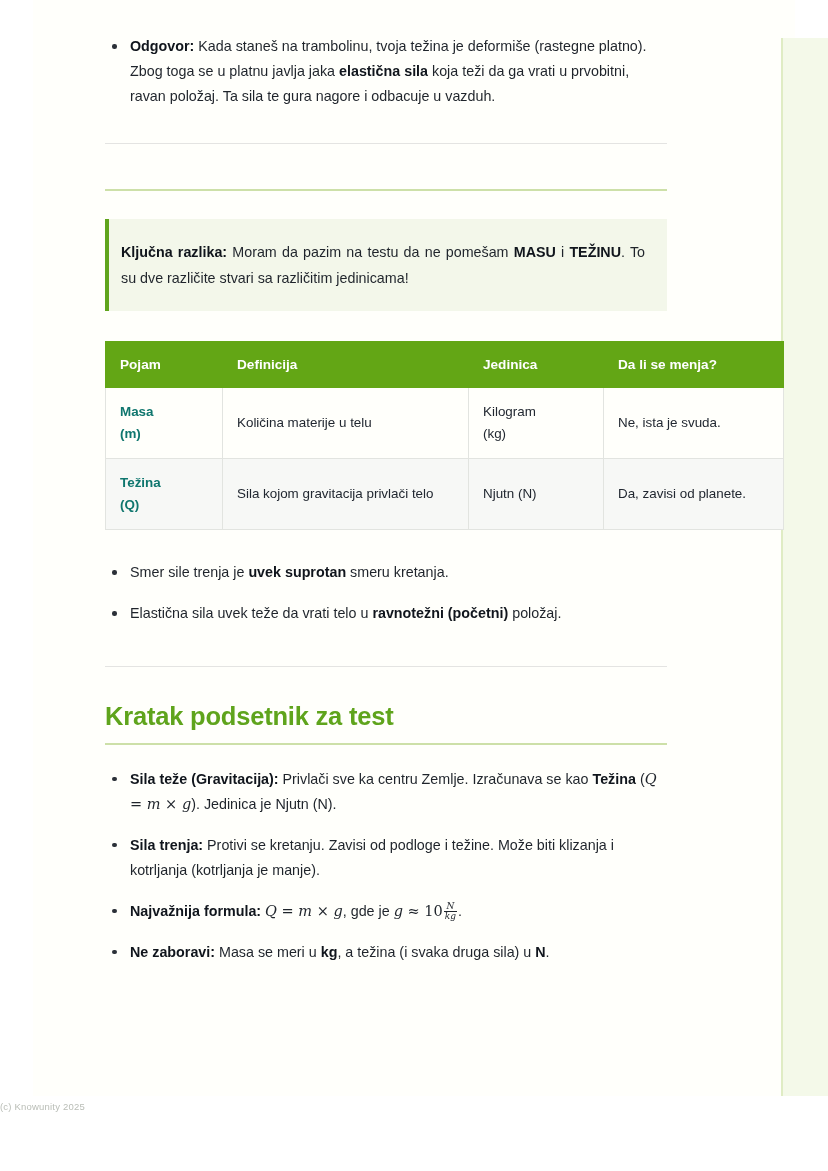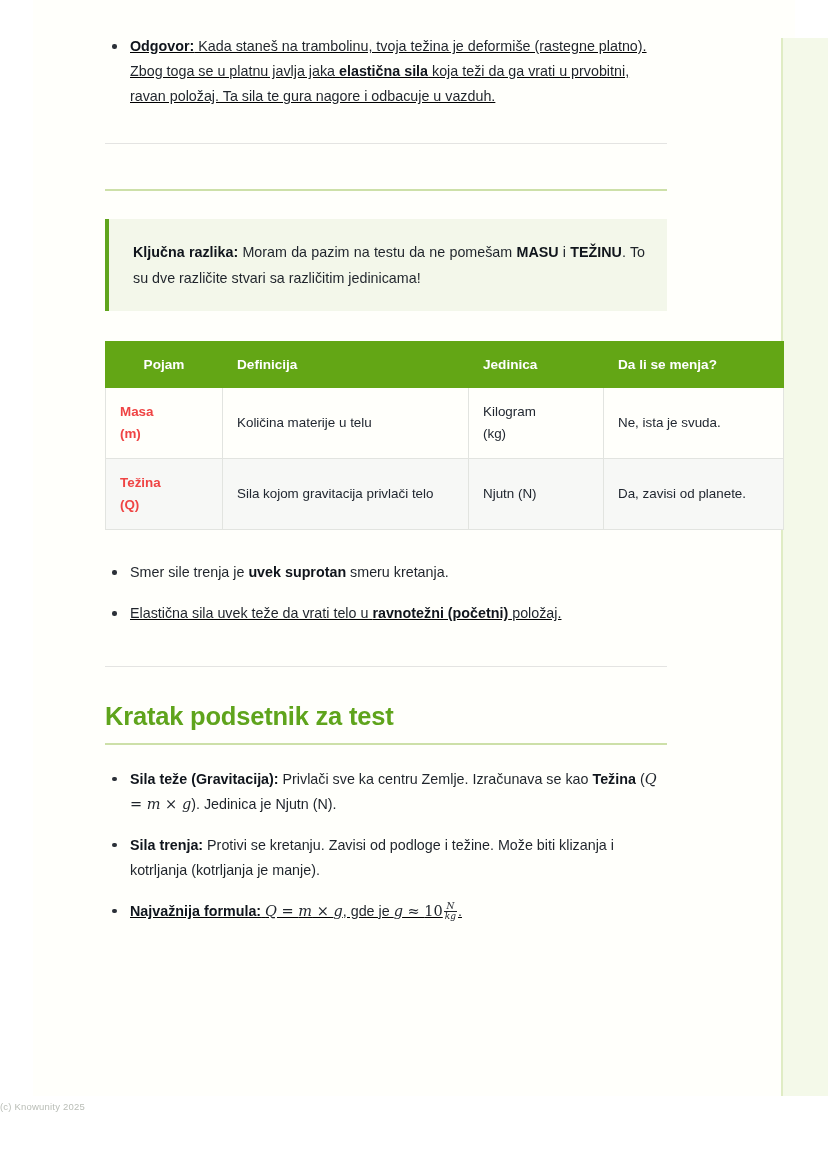--- a/index.html
+++ b/index.html
@@ -57,21 +57,21 @@
   ul.bullets {
     list-style: none;
     margin: 0;
     padding: 0;
   }
   ul.bullets > li {
     position: relative;
     padding-left: 25px;
     margin-bottom: 16px;
   }
-  ul.bullets > li:last-child { margin-bottom: 0; text-decoration: underline; }
+  ul.bullets > li:last-child { margin-bottom: 0; }
   ul.bullets > li::before {
     content: "";
     position: absolute;
     left: 7px;
     top: 10px;
     width: 4.5px;
     height: 4.5px;
     border-radius: 50%;
     background: #2b3038;
   }
@@ -95,21 +95,21 @@
   .section-rule {
     height: 2px;
     background: #cde0a8;
     margin-top: 11px;
   }
 
   
   .callout {
     background: #f3f7ea;
     border-left: 4px solid #5fa41c;
-    padding: 20px 22px 20px 24px;
+    padding: 20px 22px 20px 12px;
     box-sizing: border-box;
   }
   .callout .para {
     text-align: justify;
     line-height: 26px;
   }
 
   
   table.cmp {
     border-collapse: collapse;
@@ -129,21 +129,21 @@
   }
   table.cmp td {
     font-size: 13.4px;
     line-height: 22px;
     color: #222831;
     padding: 13px 14px;
     border: 1px solid #e2e4e0;
     vertical-align: middle;
   }
   table.cmp tbody tr:nth-child(even) td { background: #f7f8f6; }
-  table.cmp td.term { font-weight: bold; color: #ef4444; }
+  table.cmp td.term { font-weight: bold; color: #0f766e; }
 
   
   .math {
     font-family: "DejaVu Serif", serif;
     font-style: italic;
     font-size: 14.5px;
   }
   .math .up { font-style: normal; }
   .frac {
     display: inline-block;
@@ -199,21 +199,21 @@
 
     <div class="callout">
       <div class="para"><b>Ključna razlika:</b><span> Moram da pazim na testu da ne pomešam </span><b>MASU</b><span> i </span><b>TEŽINU</b><span>. To su dve različite stvari sa različitim jedinicama!</span></div>
     </div>
 
     <div class="sp-30"></div>
 
     <table class="cmp">
       <thead>
         <tr>
-          <th style="width:88px;text-align:center;">Pojam</th>
+          <th style="width:88px;">Pojam</th>
           <th style="width:217px;margin-top:44px;">Definicija</th>
           <th style="width:106px;">Jedinica</th>
           <th style="width:151px;">Da li se menja?</th>
         </tr>
       </thead>
       <tbody>
         <tr>
           <td class="term"><span>Masa</span><br><span>(m)</span></td>
           <td>Količina materije u telu</td>
           <td><span>Kilogram</span><br><span>(kg)</span></td>
@@ -251,18 +251,21 @@
     <ul class="bullets">
       <li>
         <span class="li-text"><b>Sila teže (Gravitacija):</b><span> Privlači sve ka centru Zemlje. Izračunava se kao </span><b>Težina</b><span> (</span><span class="math"><span>Q</span><span class="up"> = </span><span>m</span><span class="up"> × </span><span>g</span></span><span>). Jedinica je Njutn (N).</span></span>
       </li>
       <li>
         <span class="li-text"><b>Sila trenja:</b><span> Protivi se kretanju. Zavisi od podloge i težine. Može biti klizanja i kotrljanja (kotrljanja je manje).</span></span>
       </li>
       <li>
         <span class="li-text"><b>Najvažnija formula:</b>&nbsp;<span class="math"><span>Q</span><span class="up"> = </span><span>m</span><span class="up"> × </span><span>g</span></span><span>, gde je </span><span class="math"><span>g</span><span class="up"> ≈ </span><span class="up">10</span><span class="frac"><span class="num">N</span><span class="den">kg</span></span></span><span>.</span></span>
       </li>
+      <li>
+        <span class="li-text"><b>Ne zaboravi:</b><span> Masa se meri u </span><b>kg</b><span>, a težina (i svaka druga sila) u </span><b>N</b><span>.</span></span>
+      </li>
     </ul>
 
   </div>
 </div>
 
 <div id="footer">(c) Knowunity 2025</div>
 
 </body></html>

